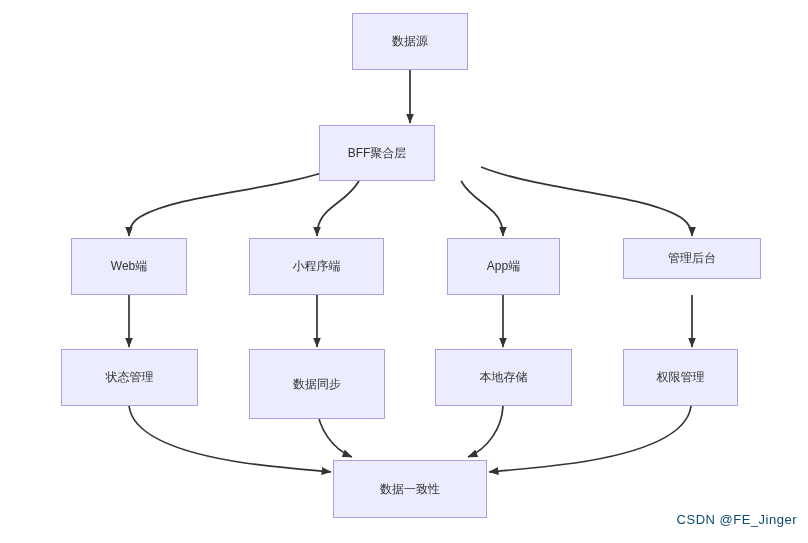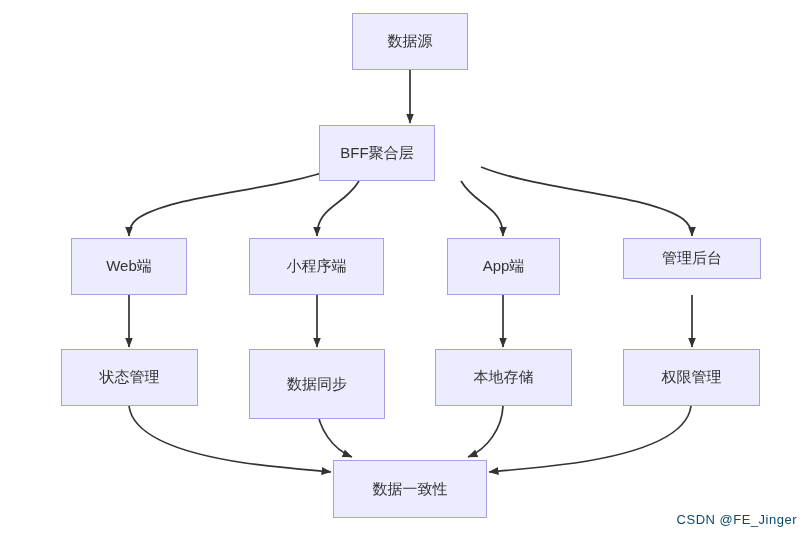--- a/index.html
+++ b/index.html
@@ -26,21 +26,21 @@
     fill: none;
     stroke: #333333;
     stroke-width: 1.7px;
   }
   .node {
     position: absolute;
     box-sizing: border-box;
     background: #ECECFF;
     border: 1.5px solid #AC9EE2;
     color: #333333;
-    font-size: 15px;
+    font-size: 12px;
     display: flex;
     align-items: center;
     justify-content: center;
     text-align: center;
     white-space: nowrap;
   }
   .watermark {
     position: absolute;
     right: 11px;
     top: 512px;
@@ -90,19 +90,19 @@
   <div class="node" style="left:447px; top:238px; width:113px; height:57px">App端</div>
 
   <div class="node" style="left:623px; top:238px; width:138px; height:41px">管理后台</div>
 
   <div class="node" style="left:61px;  top:349px; width:137px; height:57px">状态管理</div>
 
   <div class="node" style="left:249px; top:349px; width:136px; height:70px">数据同步</div>
 
   <div class="node" style="left:435px; top:349px; width:137px; height:57px">本地存储</div>
 
-  <div class="node" style="left:623px; top:349px; width:137px; height:57px">权限管理</div>
+  <div class="node" style="left:623px; top:349px; width:115px; height:57px">权限管理</div>
 
   <div class="node" style="left:333px; top:460px; width:154px; height:58px">数据一致性</div>
 
   <div class="watermark">CSDN @FE_Jinger</div>
 
 </div>
 
 </body></html>

